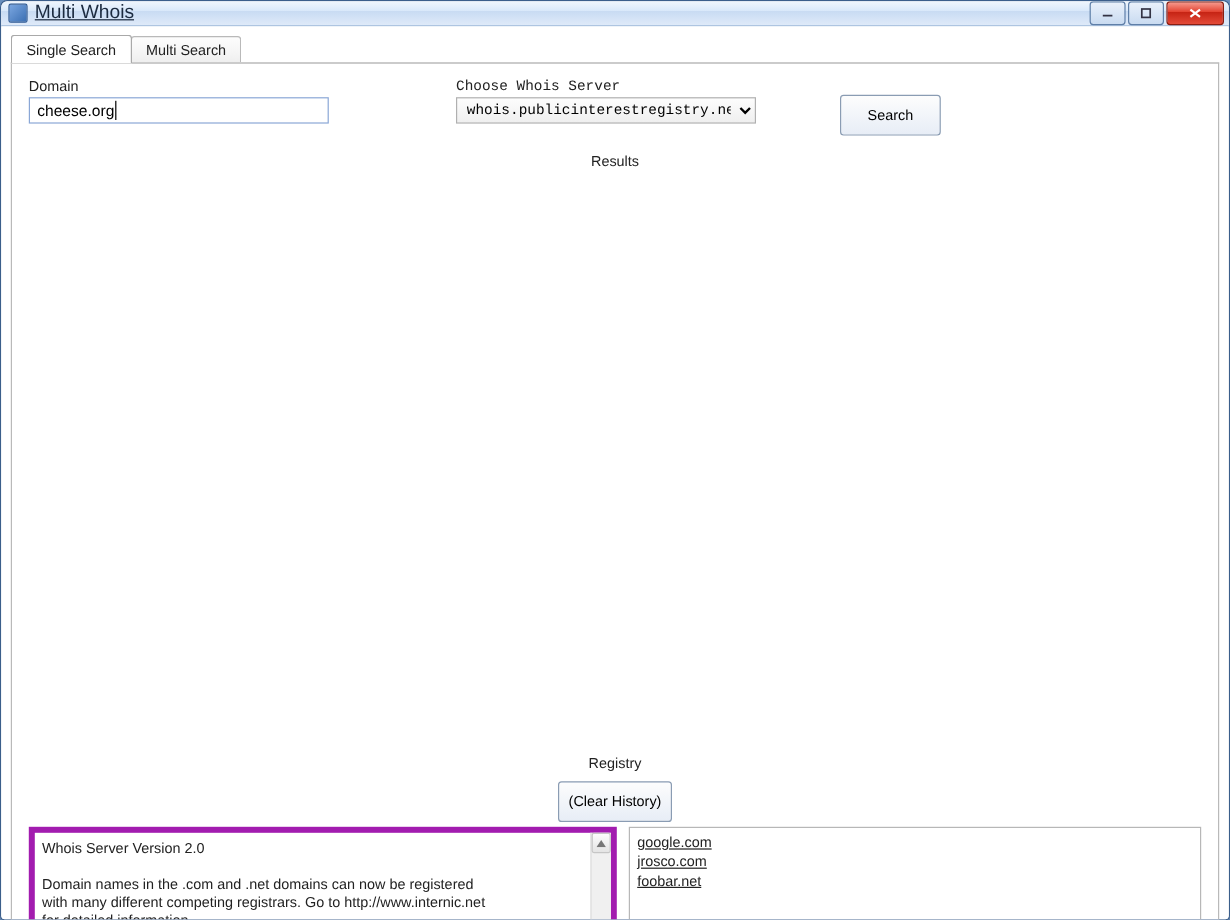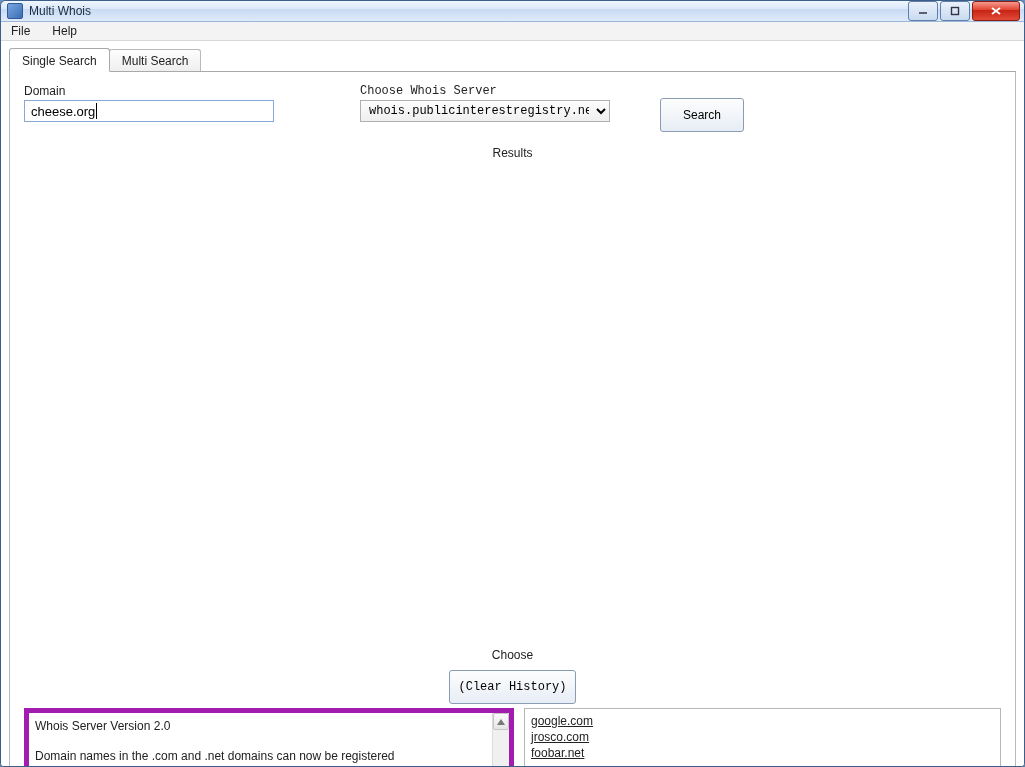--- a/index.html
+++ b/index.html
@@ -24,21 +24,21 @@
     display: flex; align-items: center;
     padding: 0 4px 0 6px;
   }
   .titlebar .app-icon {
     width: 16px; height: 16px;
     background: linear-gradient(135deg,#7aa6e0,#3b6fb3);
     border: 1px solid #2f5a94;
     border-radius: 2px;
     margin-right: 6px;
   }
-  .titlebar .title { flex: 0 0 auto; font-size: 12px; color: #1b2a3f; }
+  .titlebar .title { flex: 0 0 auto; font-size: 16px; color: #1b2a3f; text-decoration: underline; }
   .titlebar .spacer { flex: 1; }
   .win-btns { display: flex; gap: 2px; }
   .win-btn {
     width: 30px; height: 20px;
     border: 1px solid #5f7fa8;
     border-radius: 3px;
     background: linear-gradient(#eaf1fb,#c9dbf1);
     display: flex; align-items: center; justify-content: center;
     font-size: 10px; color: #334;
   }
@@ -92,21 +92,21 @@
   .tabpanel {
     border: 1px solid #b9b9b9;
     border-top: 1px solid #a9a9a9;
     padding: 12px 14px 10px 14px;
     flex: 1;
     display: flex; flex-direction: column;
     background: #fff;
   }
 
   
-  .row { display: flex; align-items: flex-start; }
+  .row { display: flex; gap: 20px; align-items: flex-start; }
   .col-domain { flex: 0 0 336px; }
   .col-server { flex: 0 0 300px; font-family: Liberation Mono, monospace; }
   .col-search { flex: 0 0 auto; padding-top: 14px; }
 
   .field-label { font-size: 12px; margin-bottom: 2px; }
 
   input.text {
     width: 250px; height: 22px;
     border: 1px solid #8aa7d6;
     padding: 2px 6px; font-size: 13px;
@@ -232,24 +232,20 @@
       </div>
       <div class="win-btn close">
         <svg width="12" height="10" viewBox="0 0 12 10">
             <line x1="2" y1="2" x2="10" y2="8" stroke="#fff" stroke-width="1.8"></line>
             <line x1="10" y1="2" x2="2" y2="8" stroke="#fff" stroke-width="1.8"></line>
           </svg>
       </div>
     </div>
   </div>
 
-  <div class="menubar">
-    <span>File</span>
-    <span>Help</span>
-  </div>
 
   <div class="content">
 
     <div class="tabstrip">
       <div class="tab active">Single Search</div>
       <div class="tab">Multi Search</div>
     </div>
 
     <div class="tabpanel">
 
@@ -266,22 +262,22 @@
             <option>whois.publicinterestregistry.net</option>
           </select>
         </div>
         <div class="col-search">
           <button class="btn">Search</button>
         </div>
       </div>
 
       <div class="midrow">
         <div class="results-label">Results</div>
-        <div class="history-label">Choose</div>
-        <button class="btn" style="min-width:0;padding:0 8px;font-family:Liberation Mono, monospace;">(Clear History)</button>
+        <div class="history-label">Registry</div>
+        <button class="btn" style="min-width:0;padding:0 8px;">(Clear History)</button>
       </div>
 
       <div class="panels">
         <div class="results-panel">
           <div class="results-text">Whois Server Version 2.0
 
 Domain names in the .com and .net domains can now be registered
 with many different competing registrars. Go to http://www.internic.net
 for detailed information.
 

